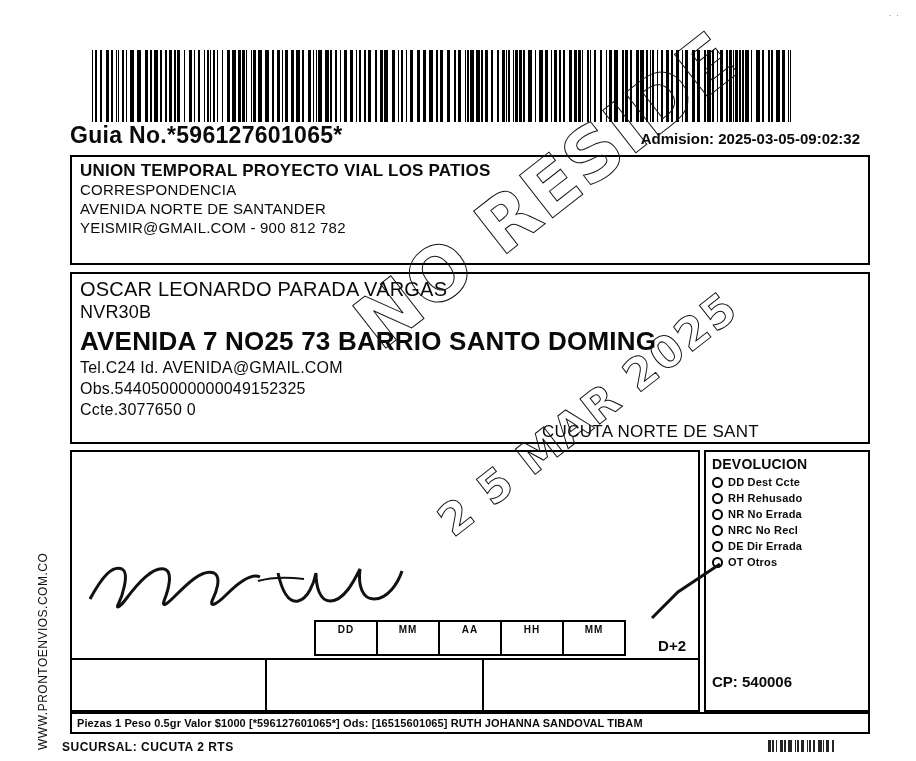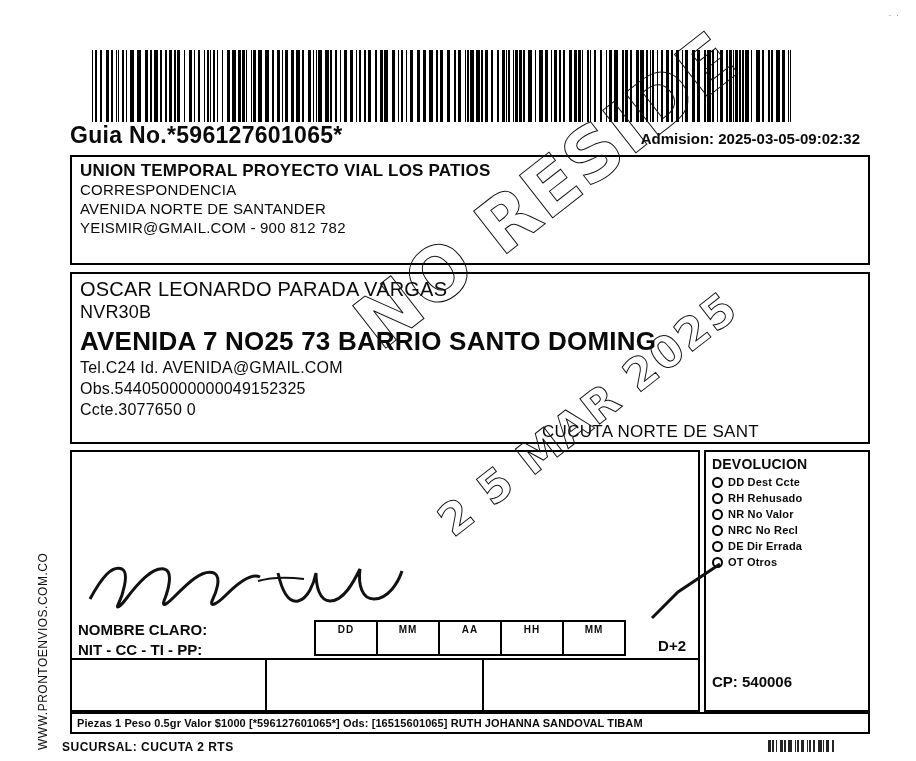--- a/index.html
+++ b/index.html
@@ -643,24 +643,20 @@
   </div>
 
   <div class="box sign-box">
 
     <svg class="sign-scribble" viewBox="0 0 520 70">
       <path d="M8 52 C20 30 30 18 40 22 C48 26 40 50 36 58 C34 62 38 60 44 52 C56 36 70 20 82 22 C92 24 86 44 82 54 C80 60 84 58 92 50 C106 36 120 22 132 26 C140 30 134 46 130 54 C128 60 134 58 144 48 C158 34 170 26 178 30" fill="none" stroke="#111" stroke-width="3"></path>
       <path d="M196 26 C200 44 206 56 216 54 C226 52 232 36 234 26 C234 40 238 54 248 54 C262 54 272 34 278 22 C276 38 280 52 292 52 C306 52 316 36 320 24" fill="none" stroke="#111" stroke-width="3"></path>
       <path d="M176 34 C190 30 206 30 222 32" fill="none" stroke="#111" stroke-width="2"></path>
     </svg>
 
-    <div class="nombre-claro">
-      <div>NOMBRE CLARO:</div>
-      <div>NIT - CC - TI - PP:</div>
-    </div>
 
     <div class="date-grid" id="date-grid">
         <div>DD</div>
         <div>MM</div>
         <div>AA</div>
         <div>HH</div>
         <div>MM</div>
       </div>
 
     <div class="dplus">D+2</div>
@@ -678,21 +674,21 @@
         <div class="dev-item">
           <span class="bullet"></span>
           <span>DD Dest Ccte</span>
         </div>
         <div class="dev-item">
           <span class="bullet"></span>
           <span>RH Rehusado</span>
         </div>
         <div class="dev-item">
           <span class="bullet"></span>
-          <span>NR No Valor</span>
+          <span>NR No Errada</span>
         </div>
         <div class="dev-item">
           <span class="bullet"></span>
           <span>NRC No Recl</span>
         </div>
         <div class="dev-item">
           <span class="bullet"></span>
           <span>DE Dir Errada</span>
         </div>
         <div class="dev-item">

